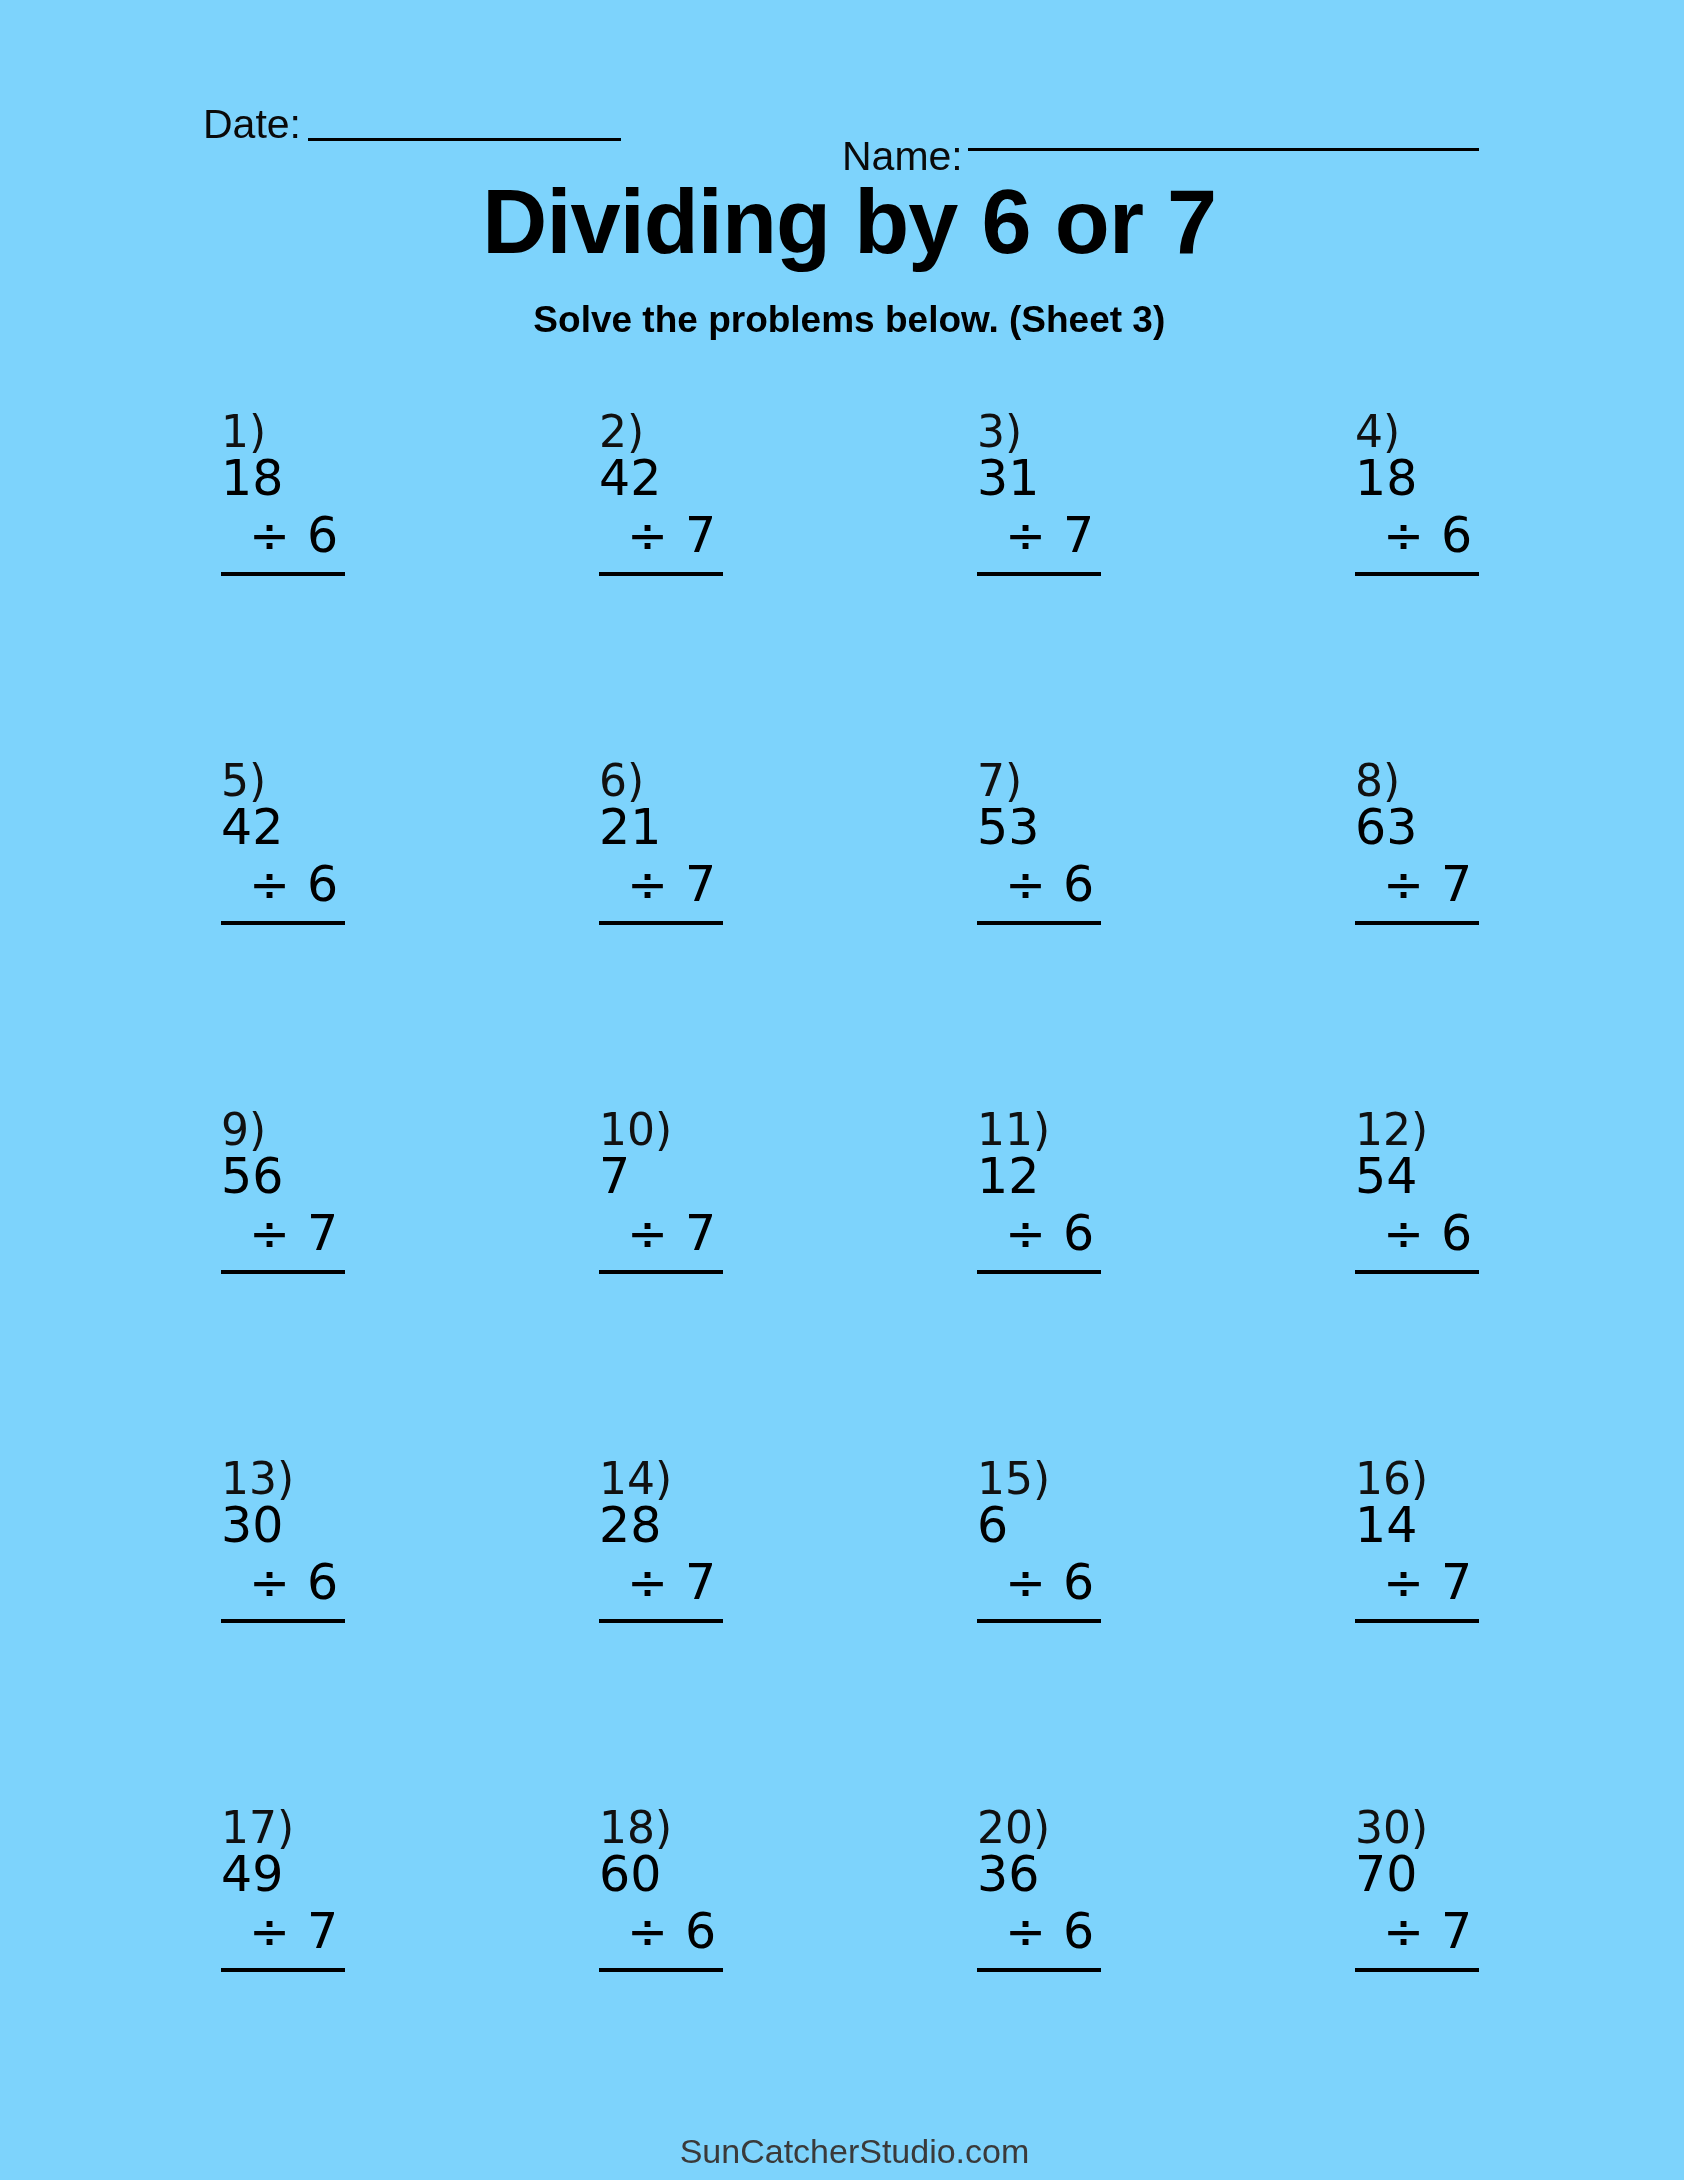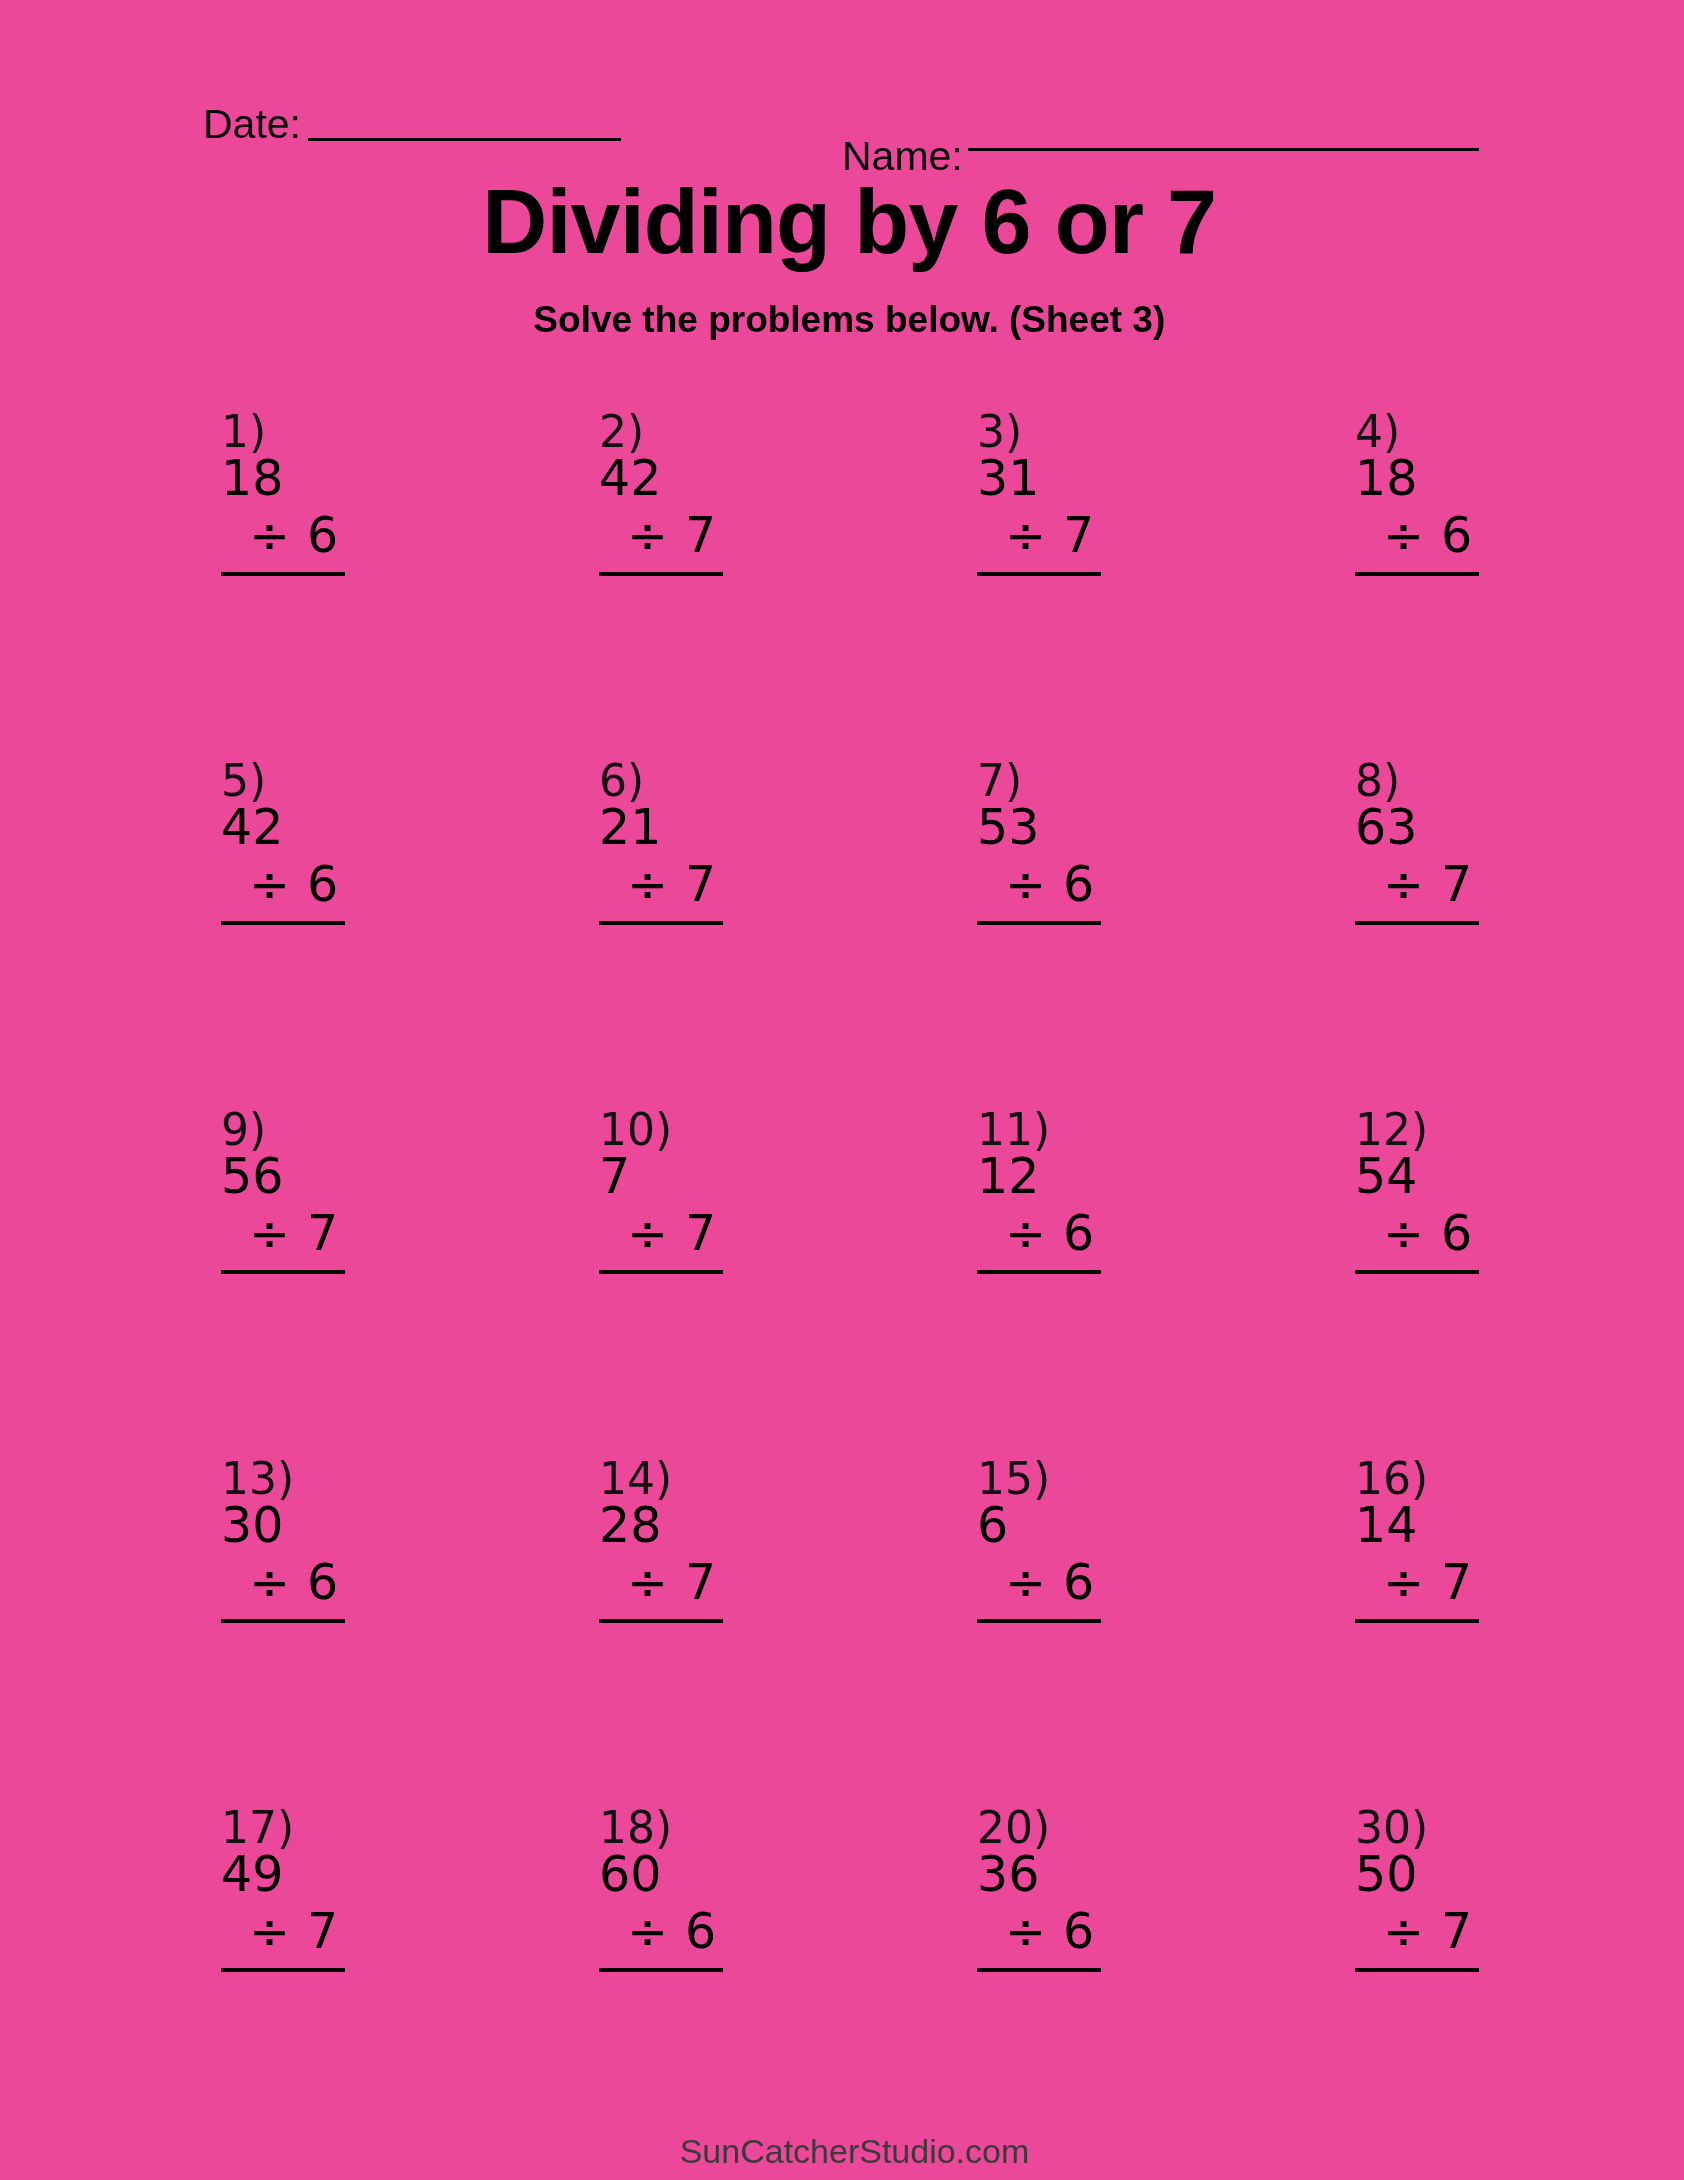--- a/index.html
+++ b/index.html
@@ -1,20 +1,20 @@
 <!DOCTYPE html>
 <html style="font-size:13.6px"><head>
 <meta charset="utf-8">
 <style>
   html, body { margin: 0; padding: 0; background: #ffffff; }
   .sheet {
     position: relative;
     width: 1685px;
     height: 2181px;
-    background: #ec4899;
+    background: #7dd3fc;
     overflow: hidden;
     color: #000000;
     font-family: "Liberation Sans", sans-serif;
   }
 
   
   .date-label {
     position: absolute; left: 203px; top: 104px;
     font-size: 41px; line-height: 41px; color: #0a0a0a;
   }
@@ -234,21 +234,21 @@
 
     <div class="prob">
       <div class="pnum">20)</div>
       <div class="dividend">36</div>
       <div class="divrow"><span class="dsign">÷</span><span>6</span></div>
       <div class="ansline"></div>
     </div>
 
     <div class="prob">
       <div class="pnum">30)</div>
-      <div class="dividend">50</div>
+      <div class="dividend">70</div>
       <div class="divrow"><span class="dsign">÷</span><span>7</span></div>
       <div class="ansline"></div>
     </div>
 
   </div>
 
   <div class="footer">SunCatcherStudio.com</div>
 
 </div>
 

